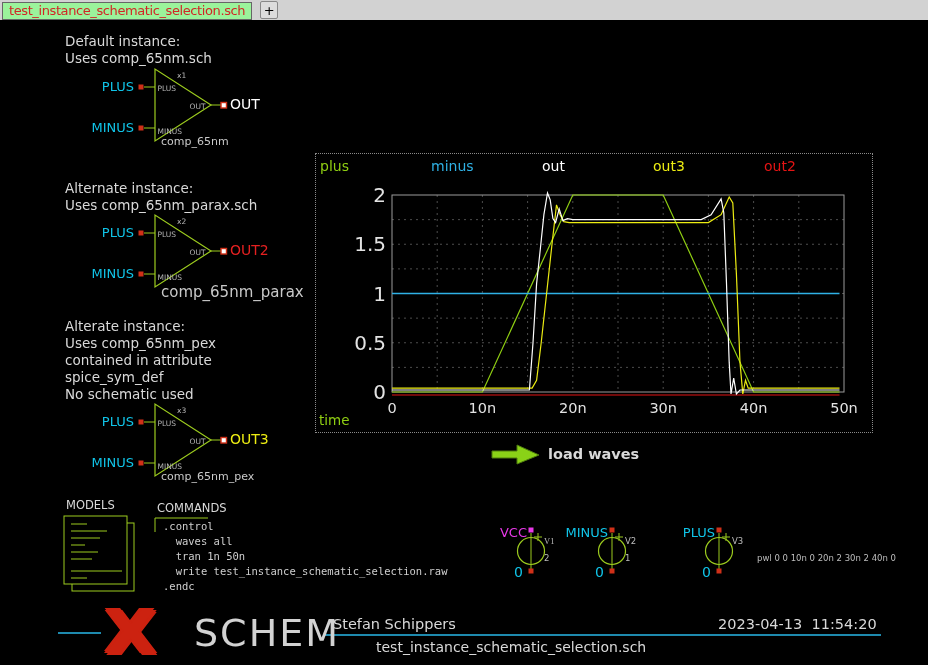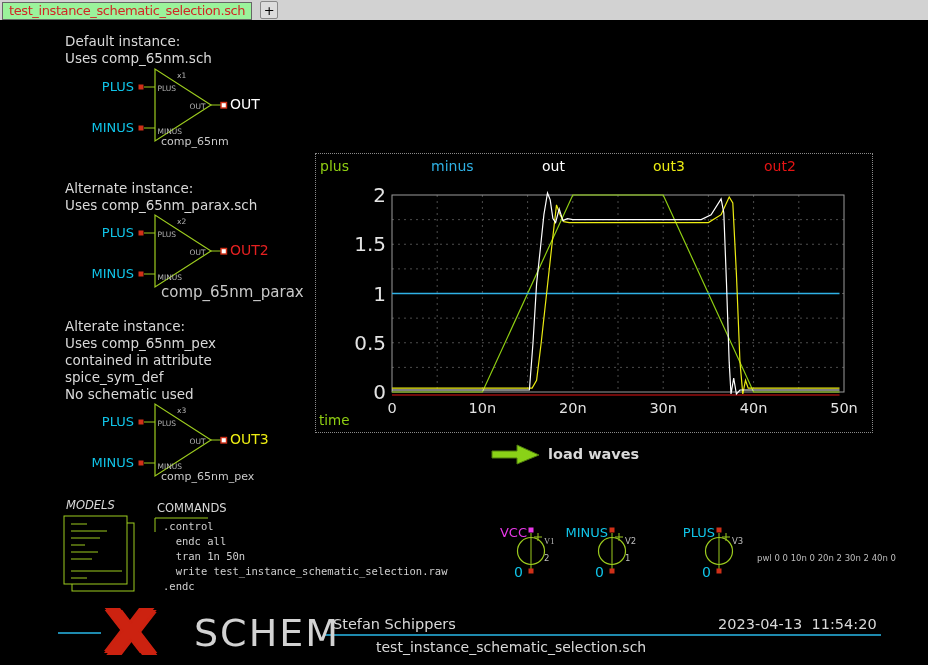--- a/index.html
+++ b/index.html
@@ -108,21 +108,21 @@
           <circle cx="719" cy="551" r="13.5" fill="none" stroke="#9ccb1e" stroke-width="1.2"></circle>
           <line x1="722" y1="537" x2="730" y2="537" stroke="#9ccb1e"></line>
           <line x1="726" y1="533" x2="726" y2="541" stroke="#9ccb1e"></line>
           <rect x="716.5" y="527.5" width="5" height="5" fill="#d03018"></rect>
           <rect x="716.5" y="568.5" width="5" height="5" fill="#d03018"></rect>
         </g>
         <line x1="58" y1="633" x2="101" y2="633" stroke="#28b8e8" stroke-width="1.5"></line>
         <line x1="325" y1="635" x2="881" y2="635" stroke="#28b8e8" stroke-width="1.5"></line>
       </svg>
 
-    <div class="txt" style="left:66px;top:498px;font-size:11.5px;font-style:italic;">MODELS</div>
+    <div class="txt" style="left:66px;top:498px;font-size:11.5px;">MODELS</div>
     <div class="txt" style="left:157px;top:501px;font-size:11.5px;">COMMANDS</div>
 
     <div id="graph">
       <svg id="plot" width="556" height="278">
           <line x1="121.2" y1="41" x2="121.2" y2="238" stroke="#4d4d4d" stroke-dasharray="2,4"></line>
           <line x1="166.4" y1="41" x2="166.4" y2="238" stroke="#4d4d4d" stroke-dasharray="2,4"></line>
           <line x1="211.6" y1="41" x2="211.6" y2="238" stroke="#4d4d4d" stroke-dasharray="2,4"></line>
           <line x1="256.8" y1="41" x2="256.8" y2="238" stroke="#4d4d4d" stroke-dasharray="2,4"></line>
           <line x1="302" y1="41" x2="302" y2="238" stroke="#4d4d4d" stroke-dasharray="2,4"></line>
           <line x1="347.2" y1="41" x2="347.2" y2="238" stroke="#4d4d4d" stroke-dasharray="2,4"></line>
@@ -184,21 +184,21 @@
       <div class="txt" style="left: 65px; top: 318px;">Alterate instance:</div>
       <div class="txt" style="left: 65px; top: 335px;">Uses comp_65nm_pex</div>
       <div class="txt" style="left: 65px; top: 352px;">contained in attribute</div>
       <div class="txt" style="left: 65px; top: 369px;">spice_sym_def</div>
       <div class="txt" style="left: 65px; top: 386px;">No schematic used</div>
       <div class="txt" style="left: 60px; top: 414px; width: 74px; text-align: right; color: rgb(16, 196, 232); font-size: 13px;">PLUS</div>
       <div class="txt" style="left: 60px; top: 455px; width: 74px; text-align: right; color: rgb(16, 196, 232); font-size: 13px;">MINUS</div>
       <div class="txt" style="left: 230px; top: 431px; font-size: 14px; color: rgb(237, 237, 18);">OUT3</div>
       <div class="txt" style="left: 161px; top: 470px; font-size: 11px; color: rgb(201, 201, 201);">comp_65nm_pex</div>
       <div class="txt" style="left: 163px; top: 520px; font-family: &quot;DejaVu Sans Mono&quot;, monospace; font-size: 10.5px; color: rgb(207, 207, 207);">.control</div>
-      <div class="txt" style="left: 163px; top: 535px; font-family: &quot;DejaVu Sans Mono&quot;, monospace; font-size: 10.5px; color: rgb(207, 207, 207);">  endc all</div>
+      <div class="txt" style="left: 163px; top: 535px; font-family: &quot;DejaVu Sans Mono&quot;, monospace; font-size: 10.5px; color: rgb(207, 207, 207);">  waves all</div>
       <div class="txt" style="left: 163px; top: 550px; font-family: &quot;DejaVu Sans Mono&quot;, monospace; font-size: 10.5px; color: rgb(207, 207, 207);">  tran 1n 50n</div>
       <div class="txt" style="left: 163px; top: 565px; font-family: &quot;DejaVu Sans Mono&quot;, monospace; font-size: 10.5px; color: rgb(207, 207, 207);">  write test_instance_schematic_selection.raw</div>
       <div class="txt" style="left: 163px; top: 580px; font-family: &quot;DejaVu Sans Mono&quot;, monospace; font-size: 10.5px; color: rgb(207, 207, 207);">.endc</div>
       <div class="txt" style="left: 453px; top: 525px; width: 74px; text-align: right; color: rgb(232, 56, 232); font-size: 13px;">VCC</div>
       <div class="txt" style="left: 503px; top: 564px; width: 20px; text-align: right; color: rgb(16, 196, 232); font-size: 14px;">0</div>
       <div class="txt" style="left: 544px; top: 536px; font-size: 8.5px; color: rgb(189, 189, 189); font-family: Liberation Serif, serif;">V1</div>
       <div class="txt" style="left: 544px; top: 553px; font-size: 8.5px; color: rgb(189, 189, 189);">2</div>
       <div class="txt" style="left: 534px; top: 525px; width: 74px; text-align: right; color: rgb(16, 196, 232); font-size: 13px;">MINUS</div>
       <div class="txt" style="left: 584px; top: 564px; width: 20px; text-align: right; color: rgb(16, 196, 232); font-size: 14px;">0</div>
       <div class="txt" style="left: 625px; top: 536px; font-size: 8.5px; color: rgb(189, 189, 189); text-align: right;">V2</div>

